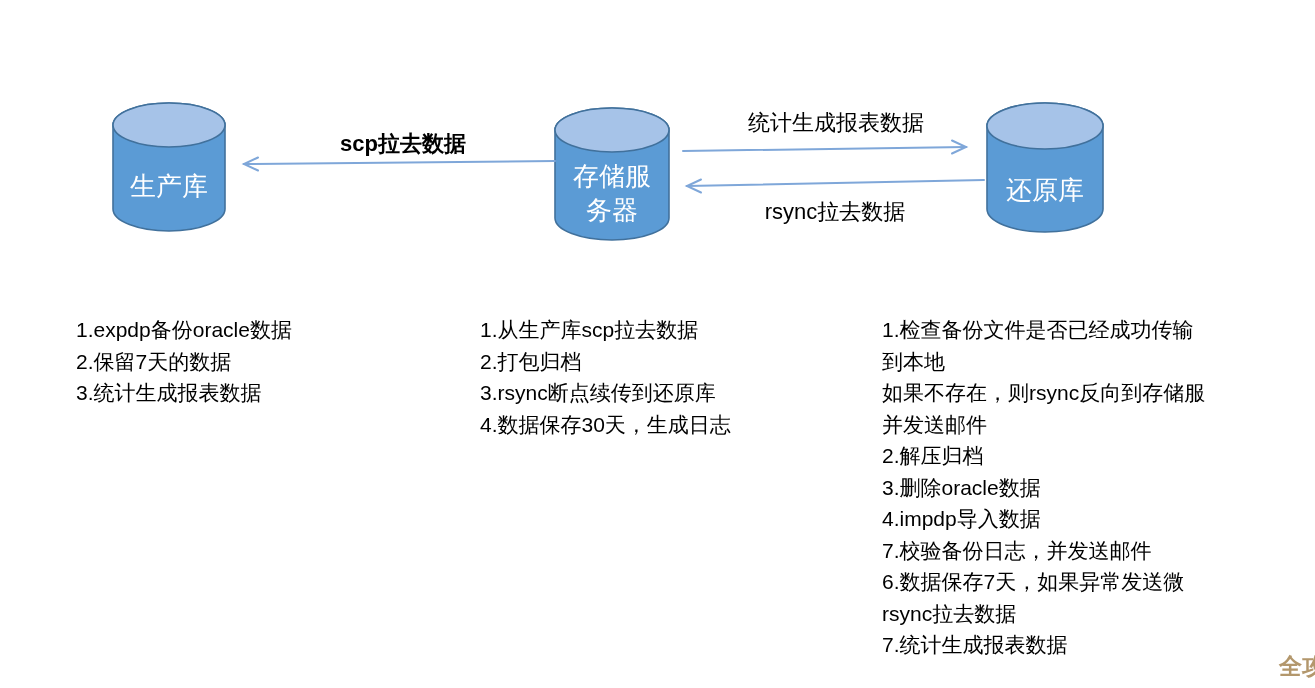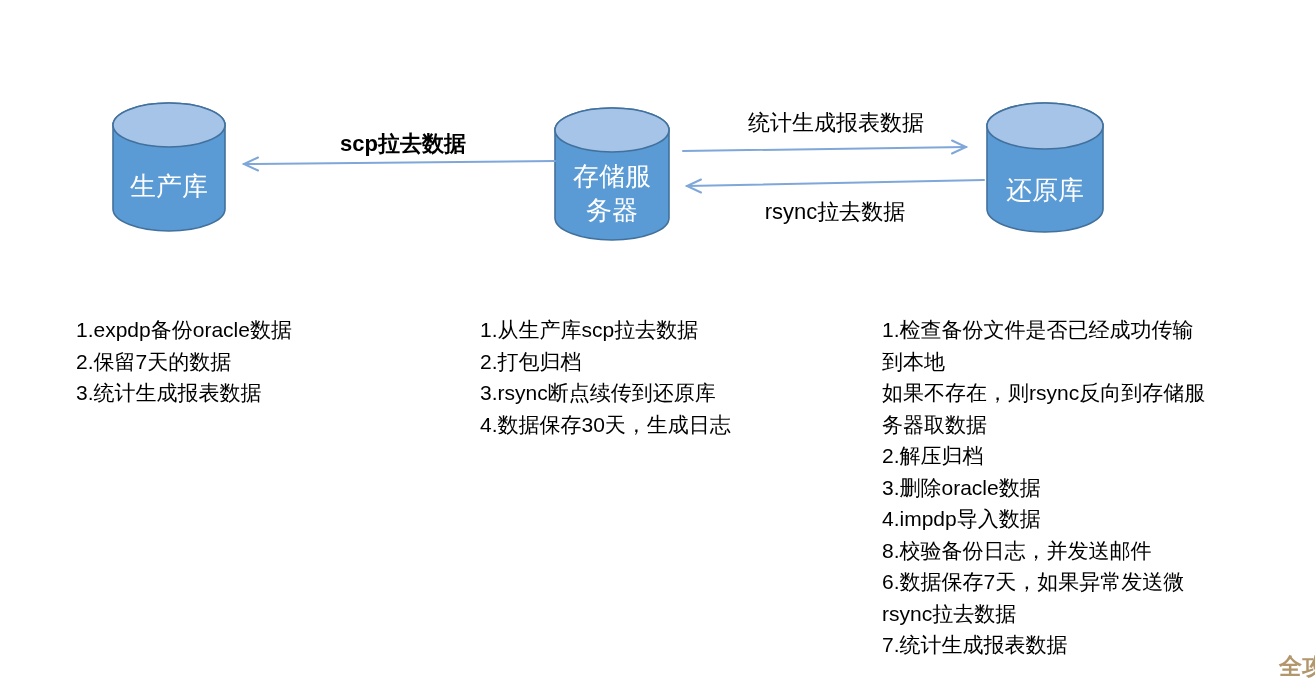--- a/index.html
+++ b/index.html
@@ -80,25 +80,25 @@
     <div>1.从生产库scp拉去数据</div>
     <div>2.打包归档</div>
     <div>3.rsync断点续传到还原库</div>
     <div>4.数据保存30天，生成日志</div>
   </div>
 
   <div class="task-list" style="left:882px;top:314px;">
     <div>1.检查备份文件是否已经成功传输</div>
     <div>到本地</div>
     <div>如果不存在，则rsync反向到存储服</div>
-    <div>务器取数据</div>
+    <div>并发送邮件</div>
     <div>2.解压归档</div>
     <div>3.删除oracle数据</div>
     <div>4.impdp导入数据</div>
-    <div>8.校验备份日志，并发送邮件</div>
+    <div>7.校验备份日志，并发送邮件</div>
     <div>6.数据保存7天，如果异常发送微</div>
     <div>rsync拉去数据</div>
     <div>7.统计生成报表数据</div>
   </div>
 
   <div class="watermark" style="left:1243px;top:651px;margin-left:36px;">全攻略</div>
 
 </div>
 
 </body></html>

